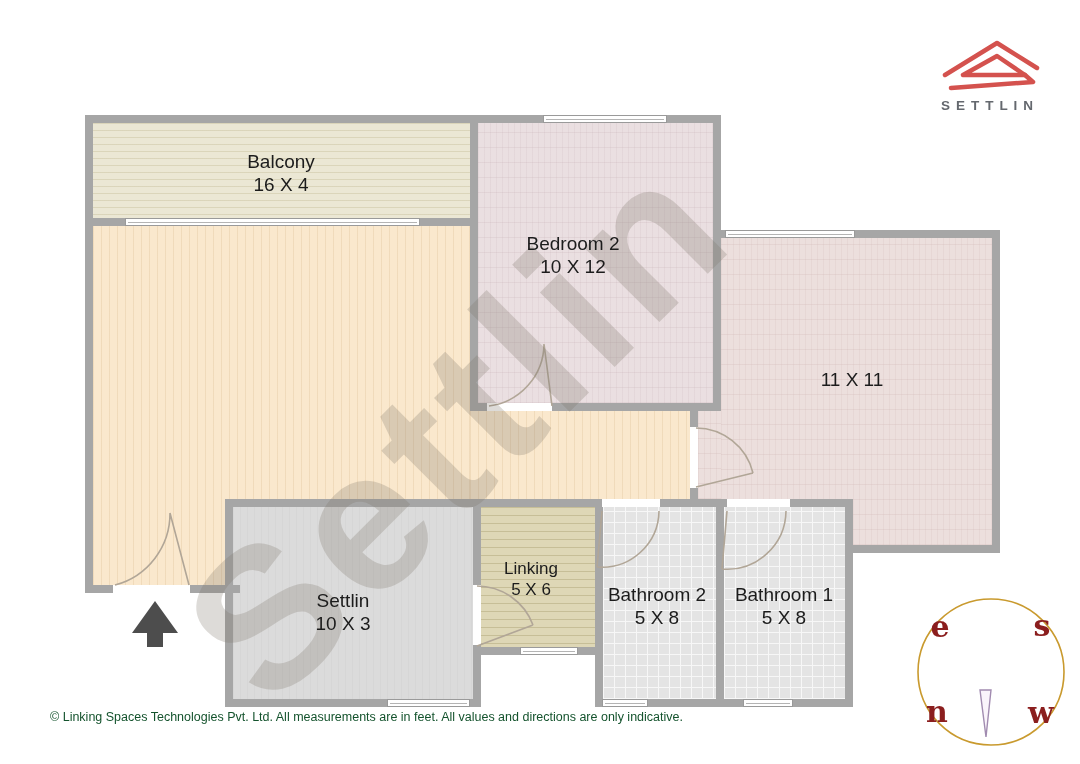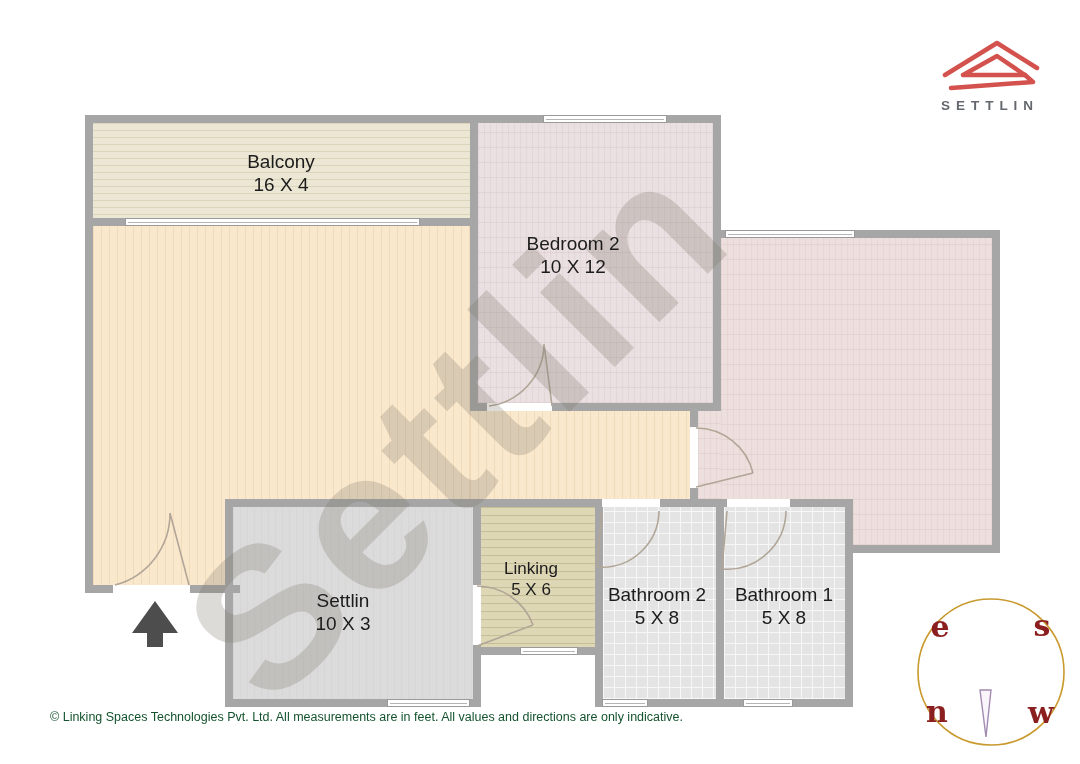--- a/index.html
+++ b/index.html
@@ -106,20 +106,21 @@
   <div>Balcony</div>
   <div>16 X 4</div>
 </div>
 <div class="room-label" style="left:147px;top:366px;width:180px">
 </div>
 <div class="room-label" style="left:483px;top:232px;width:180px">
   <div>Bedroom 2</div>
   <div>10 X 12</div>
 </div>
 <div class="room-label" style="left:762px;top:368px;width:180px">
+  <div>11 X 11</div>
 </div>
 <div class="room-label" style="left:253px;top:589px;width:180px">
   <div>Settlin</div>
   <div>10 X 3</div>
 </div>
 <div class="room-label small" style="left:471px;top:558px;width:120px">
   <div>Linking</div>
   <div>5 X 6</div>
 </div>
 <div class="room-label" style="left:587px;top:583px;width:140px">

